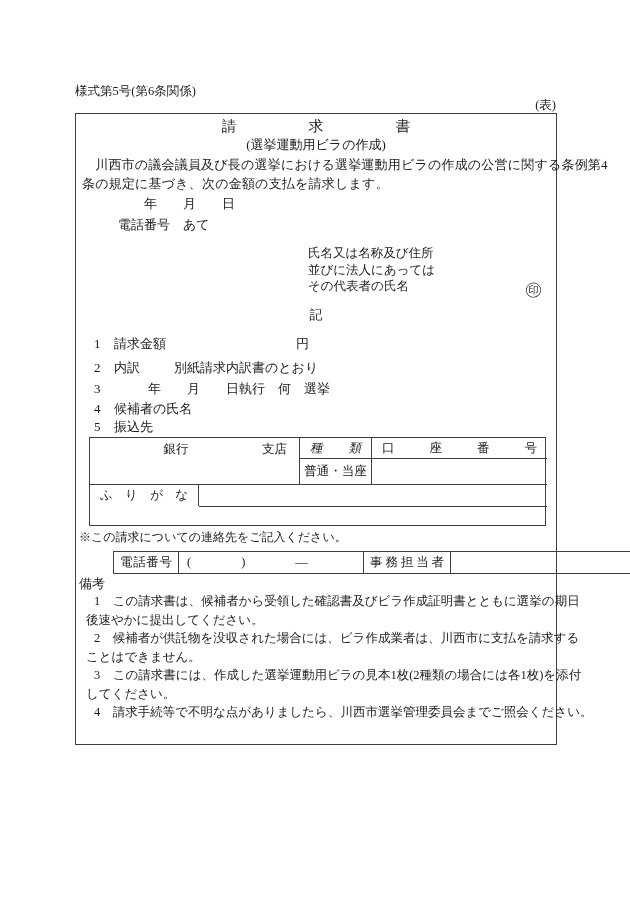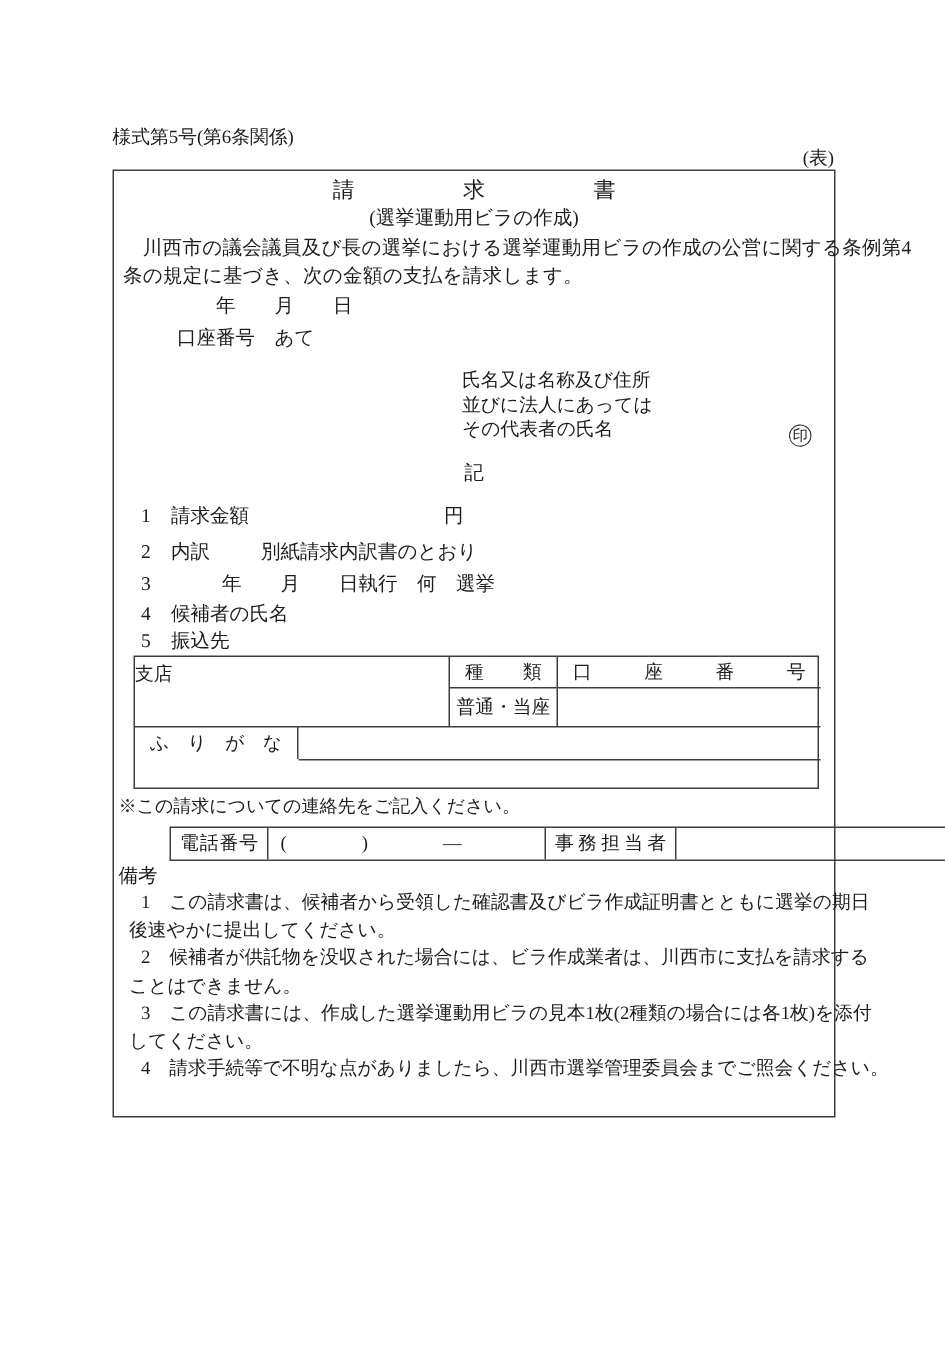--- a/index.html
+++ b/index.html
@@ -52,21 +52,21 @@
   .bank-table { position: absolute; left: 13px; top: 323px;
                 width: 457px; height: 89px;
                 border: 1px solid #3f3f3f; box-sizing: border-box;
                 font-size: 12.5px; }
   .bt-cell { position: absolute; box-sizing: border-box; }
   .bdr  { border-color: #3f3f3f; border-style: solid; border-width: 0; }
   .bt-bank   { left: 0;    top: 0;    width: 210px; height: 46px; border-right-width: 1px;
                display: flex; align-items: flex-start; padding-top: 3px; }
   .bt-bank .bank-name { flex: 1; text-align: center; }
   .bt-bank .branch    { padding-right: 12px; }
-  .bt-type-h  { left: 210px; top: 0;   width: 72px;  height: 21px; border-right-width: 1px; border-bottom-width: 1px; line-height: 20px; }
+  .bt-type-h  { left: 210px; top: 0;   width: 72px;  height: 21px; border-right-width: 1px; border-bottom-width: 1px; line-height: 20px; font-style: italic; }
   .bt-accno-h { left: 282px; top: 0;   width: 175px; height: 21px; border-bottom-width: 1px; line-height: 20px; }
   .bt-type-v  { left: 210px; top: 21px; width: 72px; height: 25px; border-right-width: 1px; text-align: center; line-height: 25px; }
   .bt-accno-v { left: 282px; top: 21px; width: 175px; height: 25px; }
   .bt-furi-l  { left: 0;    top: 46px; width: 109px; height: 22px; border-top-width: 1px; border-right-width: 1px; line-height: 21px; }
   .bt-furi-v  { left: 109px; top: 46px; width: 348px; height: 22px; border-top-width: 1px; }
   .bt-name-l  { left: 0;    top: 68px; width: 109px; height: 21px; border-top-width: 1px; border-right-width: 1px; line-height: 20px; }
   .bt-name-v  { left: 109px; top: 68px; width: 348px; height: 21px; border-top-width: 1px; }
 
   .jcell { text-align: justify; text-align-last: justify; text-justify: inter-character;
            padding: 0 10px; }
@@ -103,21 +103,21 @@
 
     <div class="abs subtitle">(選挙運動用ビラの作成)</div>
     <div class="abs title">請　　　　　求　　　　　書</div>
 
     <div class="intro">
       <div>　川西市の議会議員及び長の選挙における選挙運動用ビラの作成の公営に関する条例第4</div>
       <div>条の規定に基づき、次の金額の支払を請求します。</div>
     </div>
 
     <div class="abs date-line">年　　月　　日</div>
-    <div class="abs addressee">口座番号　あて</div>
+    <div class="abs addressee">電話番号　あて</div>
 
     <div class="applicant">
       <div>氏名又は名称及び住所</div>
       <div>並びに法人にあっては</div>
       <div>その代表者の氏名</div>
     </div>
     <div class="abs seal">㊞</div>
 
     <div class="abs record">記</div>
 
@@ -142,20 +142,21 @@
       <span class="item-value"></span>
     </div>
     <div class="item-row item-5">
       <span class="item-no">5</span>
       <span class="item-label">振込先</span>
       <span class="item-value"></span>
     </div>
 
     <div class="bank-table">
       <div class="bt-cell bdr bt-bank">
+        <span class="bank-name">銀行</span>
         <span class="branch">支店</span>
       </div>
       <div class="bt-cell bdr bt-type-h jcell">種類</div>
       <div class="bt-cell bdr bt-accno-h jcell">口座番号</div>
       <div class="bt-cell bdr bt-type-v">普通・当座</div>
       <div class="bt-cell bdr bt-accno-v"></div>
       <div class="bt-cell bdr bt-furi-l jcell">ふりがな</div>
       <div class="bt-cell bdr bt-furi-v"></div>
       <div class="bt-cell bdr bt-name-v"></div>
     </div>

